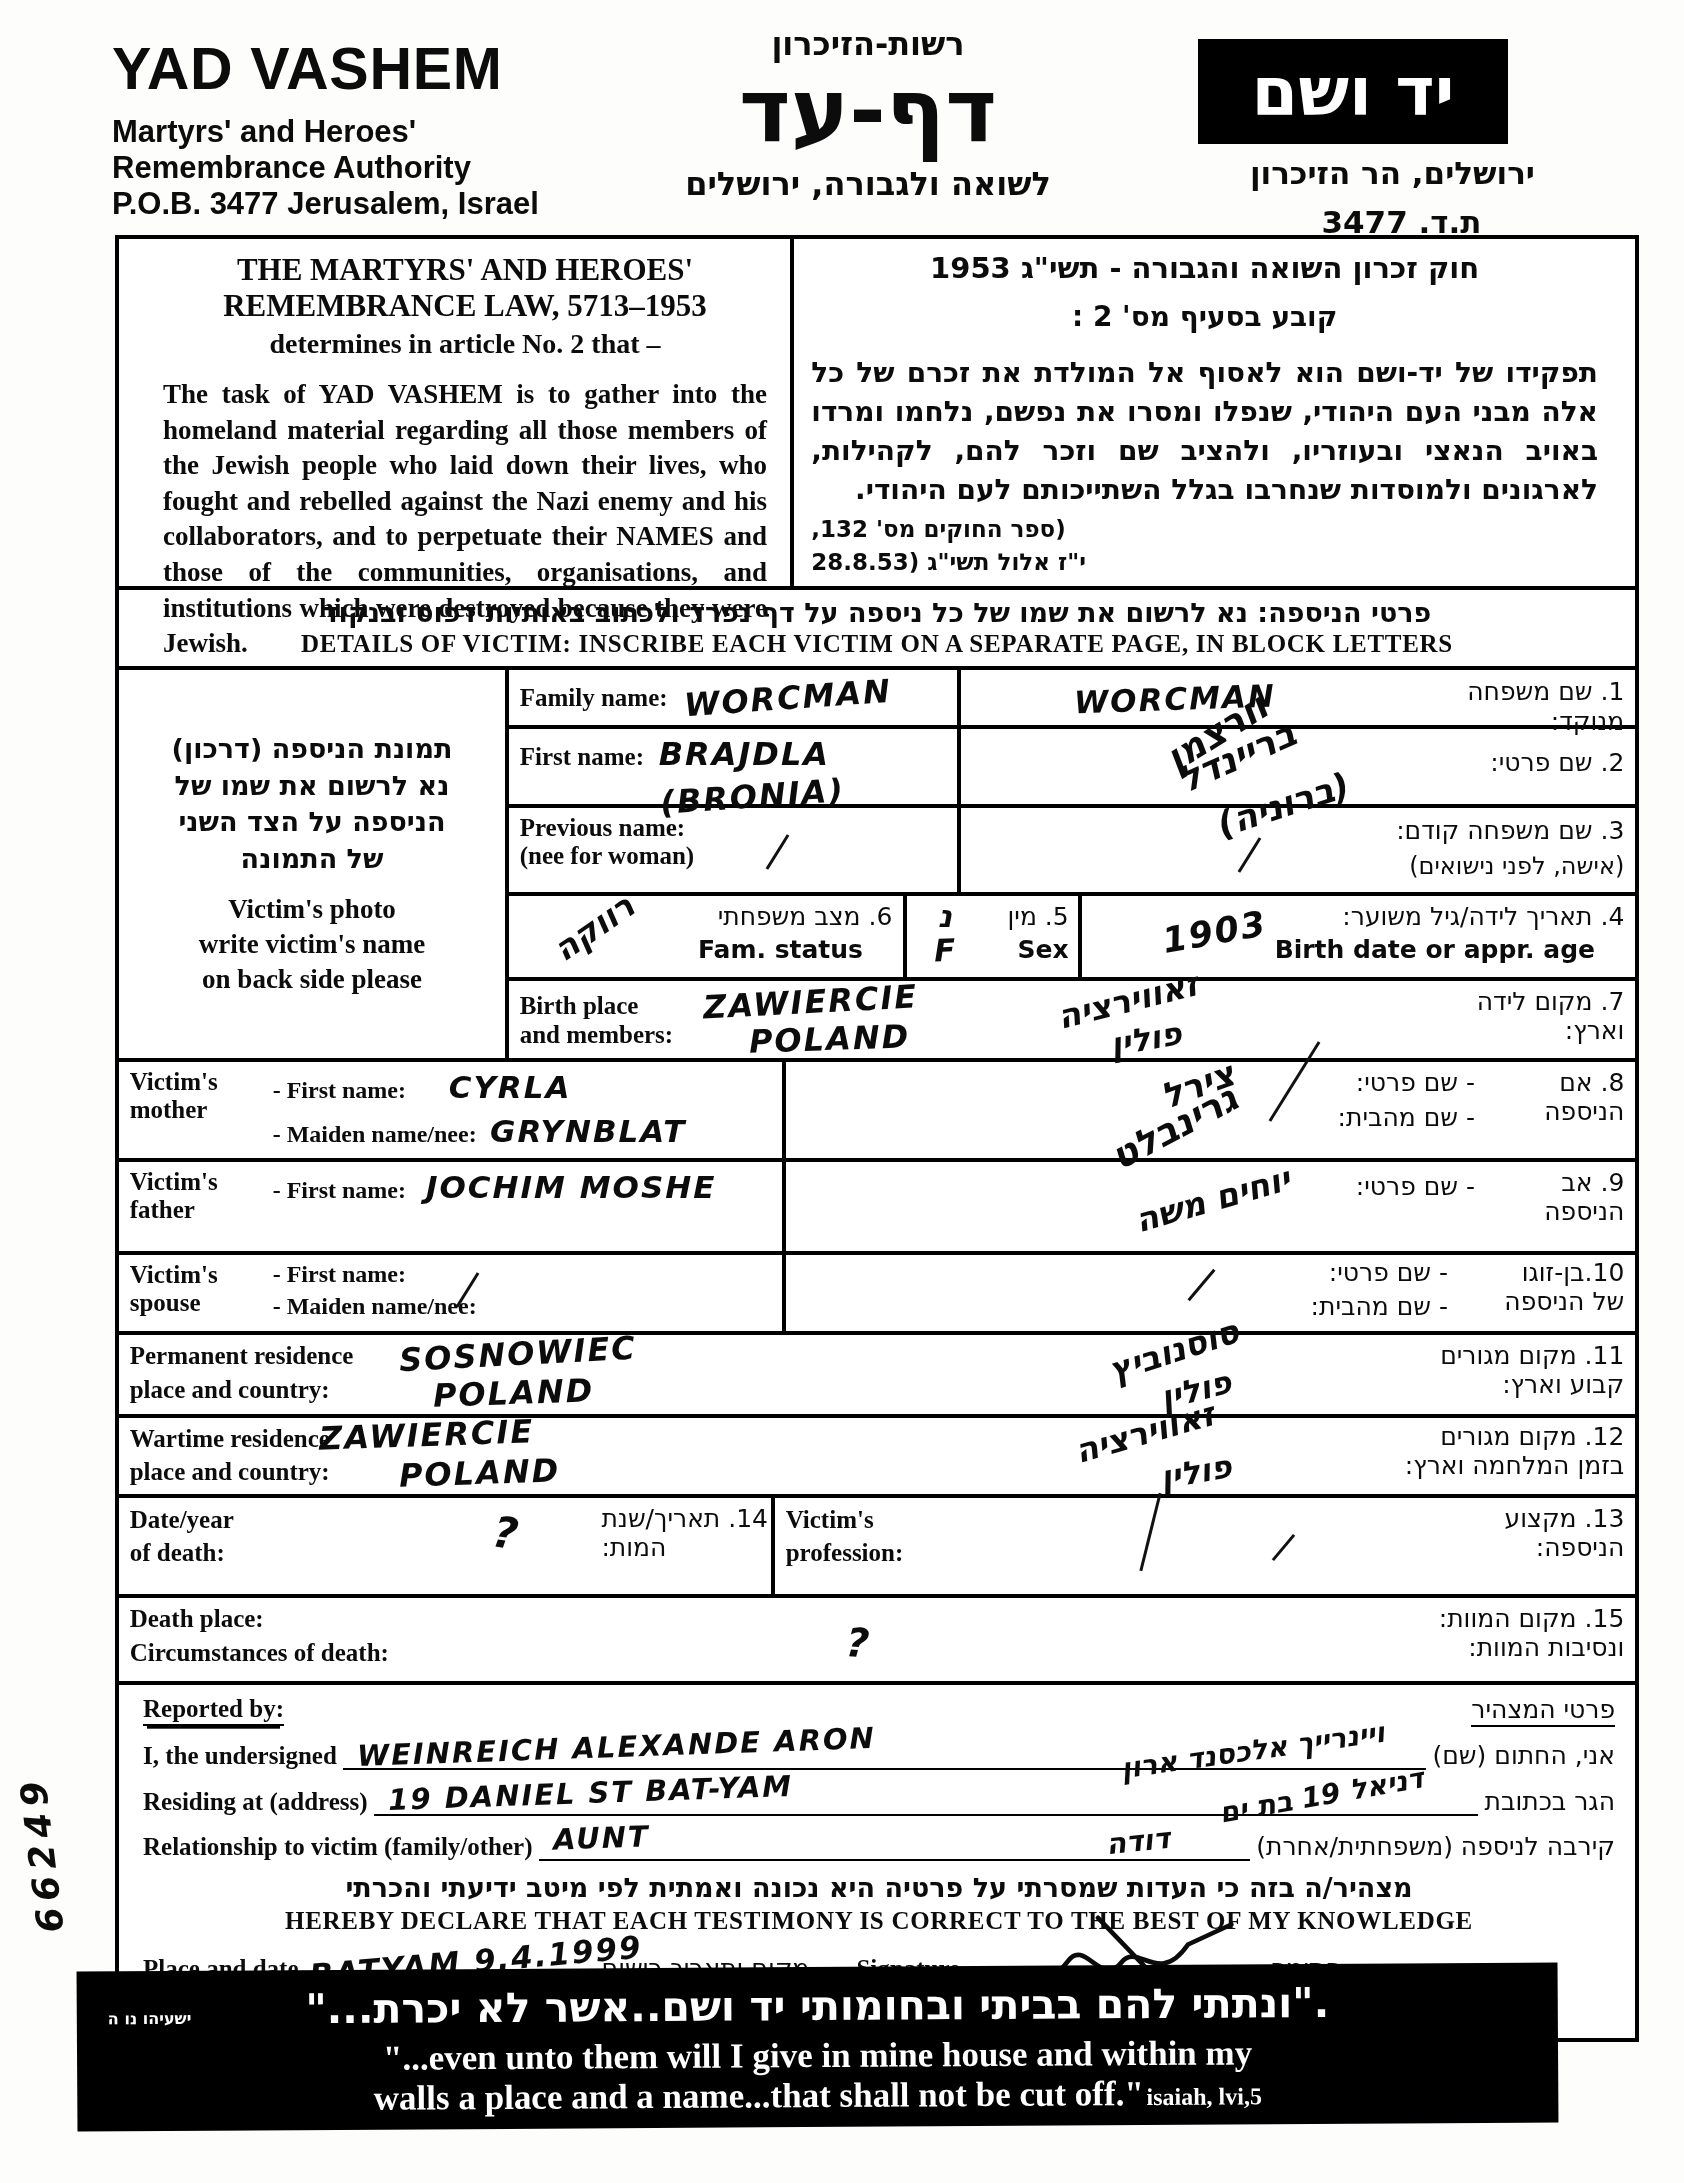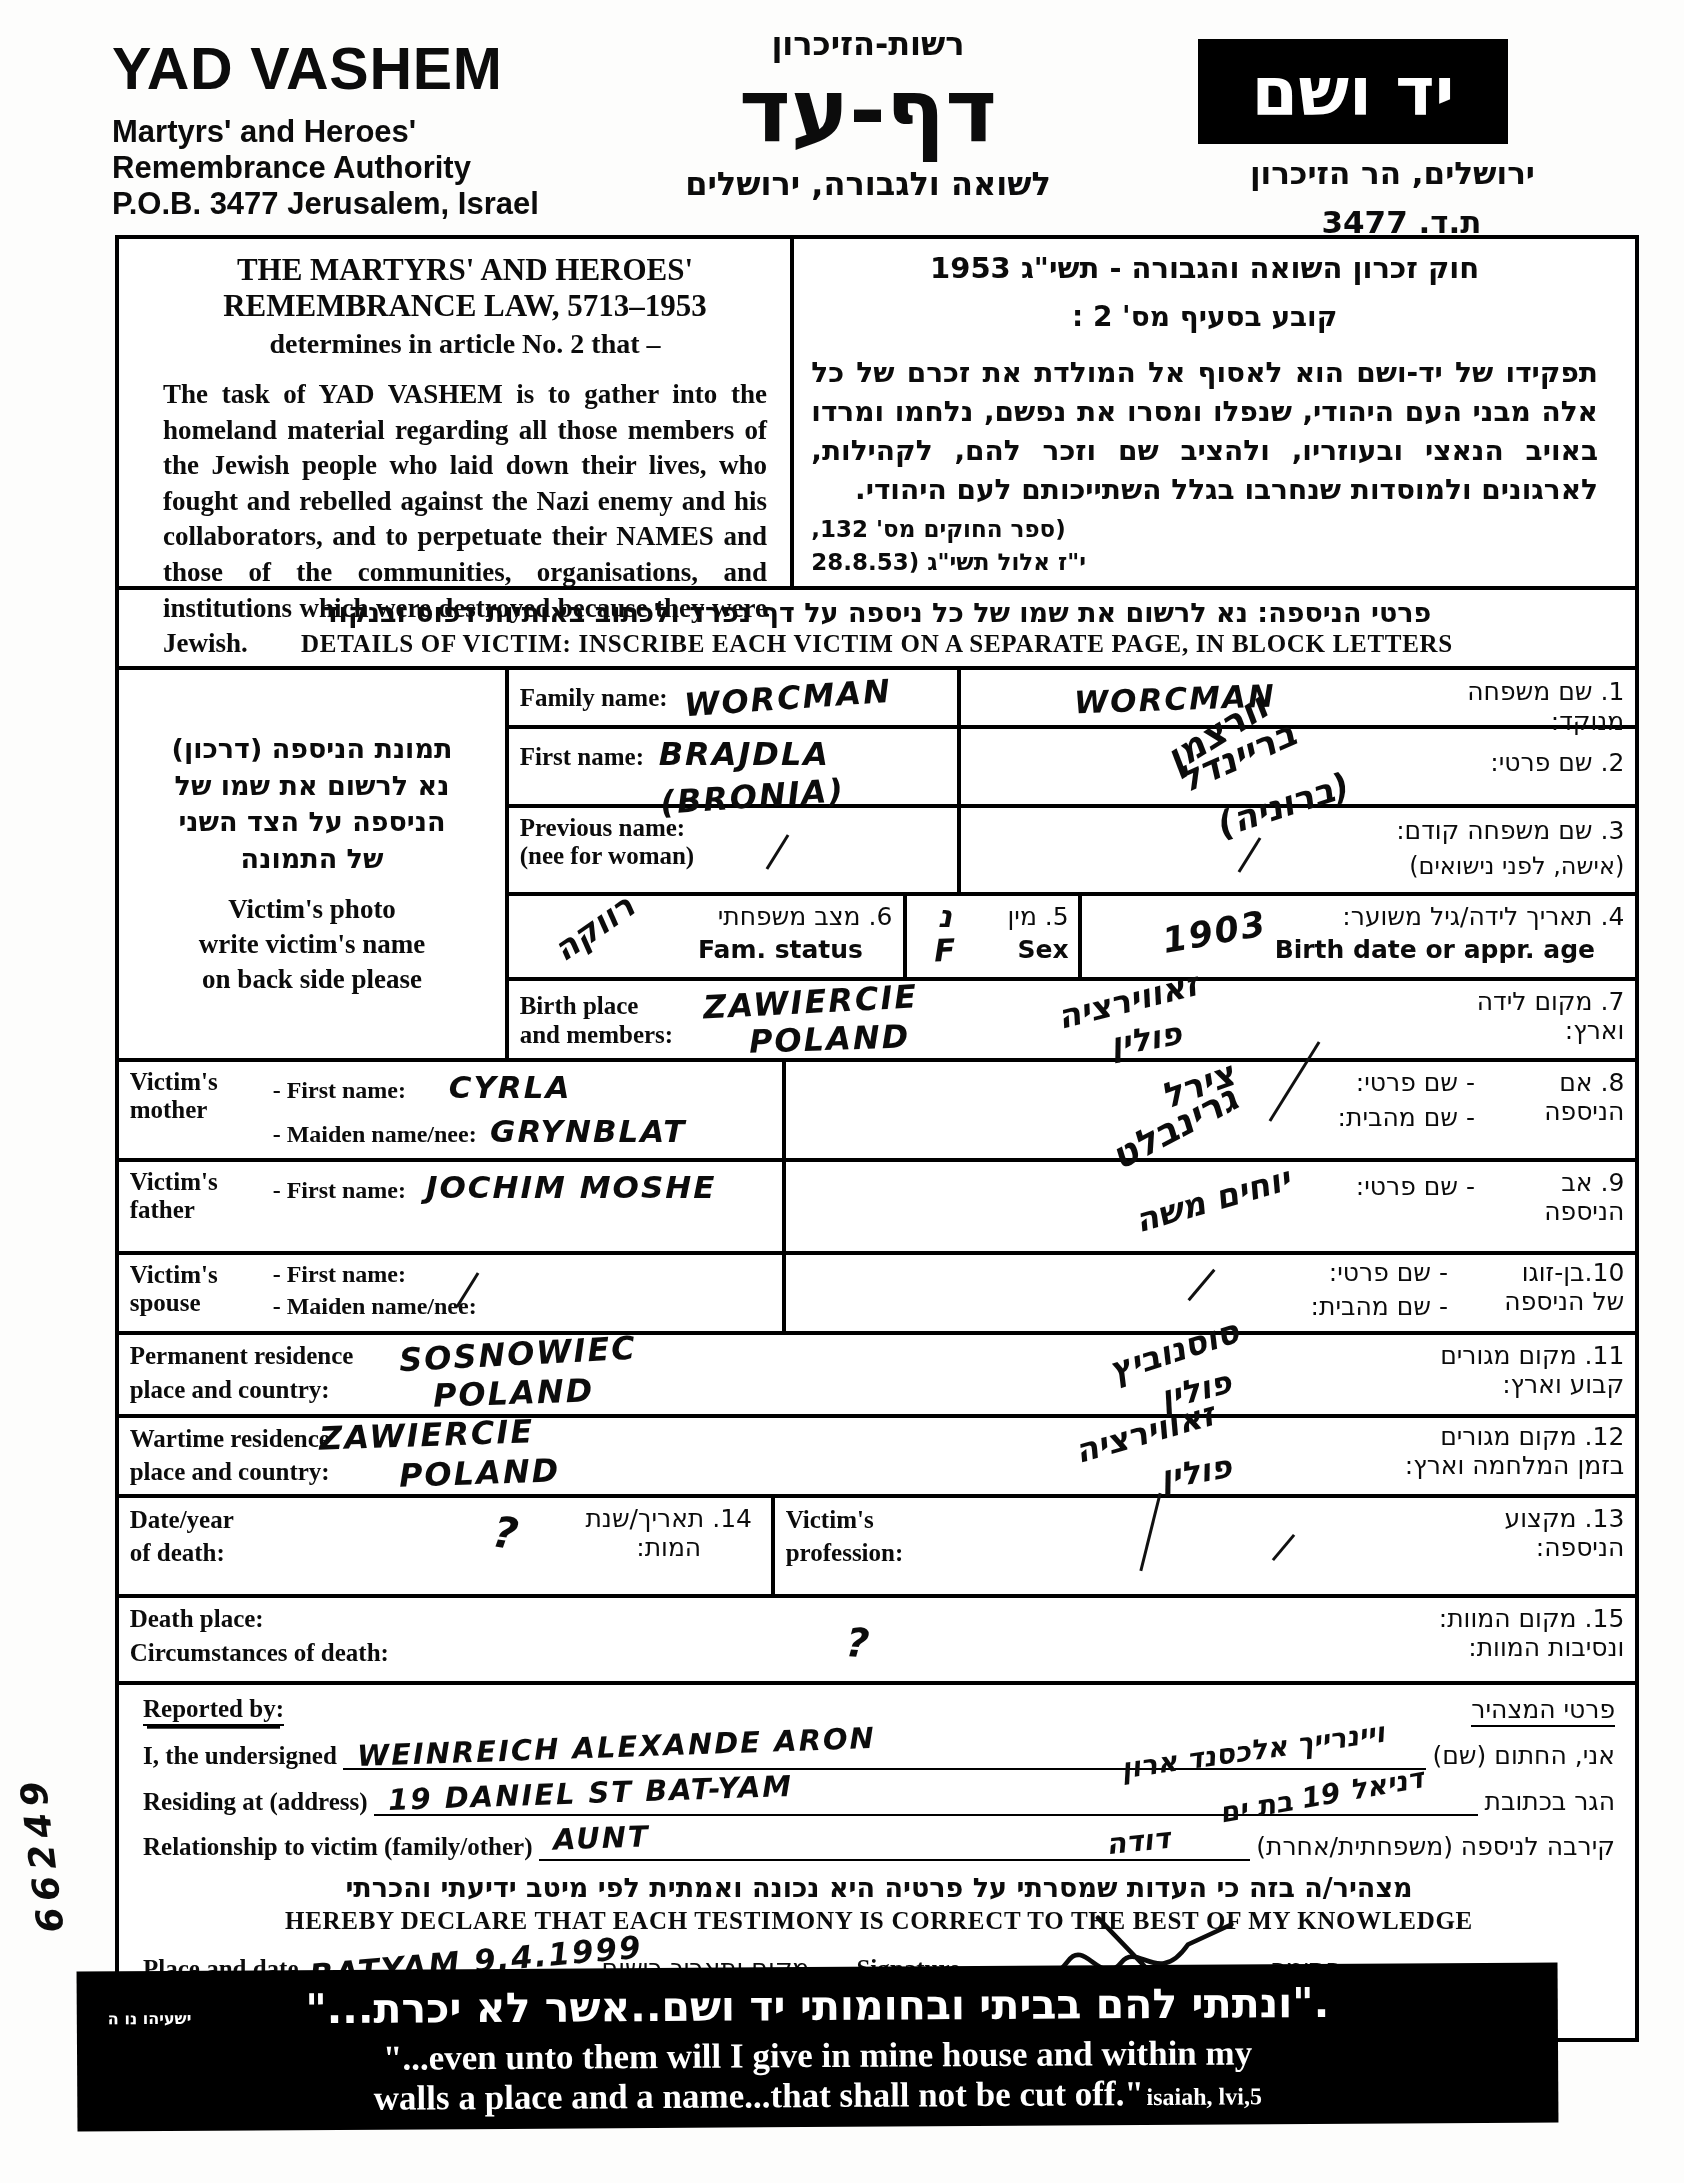--- a/index.html
+++ b/index.html
@@ -284,21 +284,21 @@
         <div class="helbl">בזמן המלחמה וארץ:</div>
       </div>
     </div>
   </div>
 
   <div class="frow" style="height:100px">
     <div class="cell divR" style="width:656px">
       <div class="lbl" style="position:absolute;left:10.7px;top:8px">Date/year</div>
       <div class="lbl" style="position:absolute;left:10.7px;top:41px">of death:</div>
       <span class="hw" style="position:absolute;left:374px;top:9.3px;font-size:43px;transform:rotate(8deg)">?</span>
-      <div class="he" style="position:absolute;right:19px;top:5.3px;text-align:center">
+      <div class="he" style="position:absolute;right:3px;top:5.3px;text-align:left">
         <div class="helbl">14.  תאריך/שנת</div>
         <div class="helbl">המות:</div>
       </div>
     </div>
     <div class="cell" style="flex:1">
       <div class="lbl" style="position:absolute;left:10.7px;top:8px">Victim's</div>
       <div class="lbl" style="position:absolute;left:10.7px;top:41px">profession:</div>
       <div class="slash" style="position:absolute;left:374px;top:-6.7px;height:80px;transform:rotate(14deg)"></div>
       <div class="slash" style="position:absolute;left:507px;top:33px;height:33px;transform:rotate(40deg)"></div>
       <div class="he" style="position:absolute;right:10.7px;top:5.3px;text-align:right">

